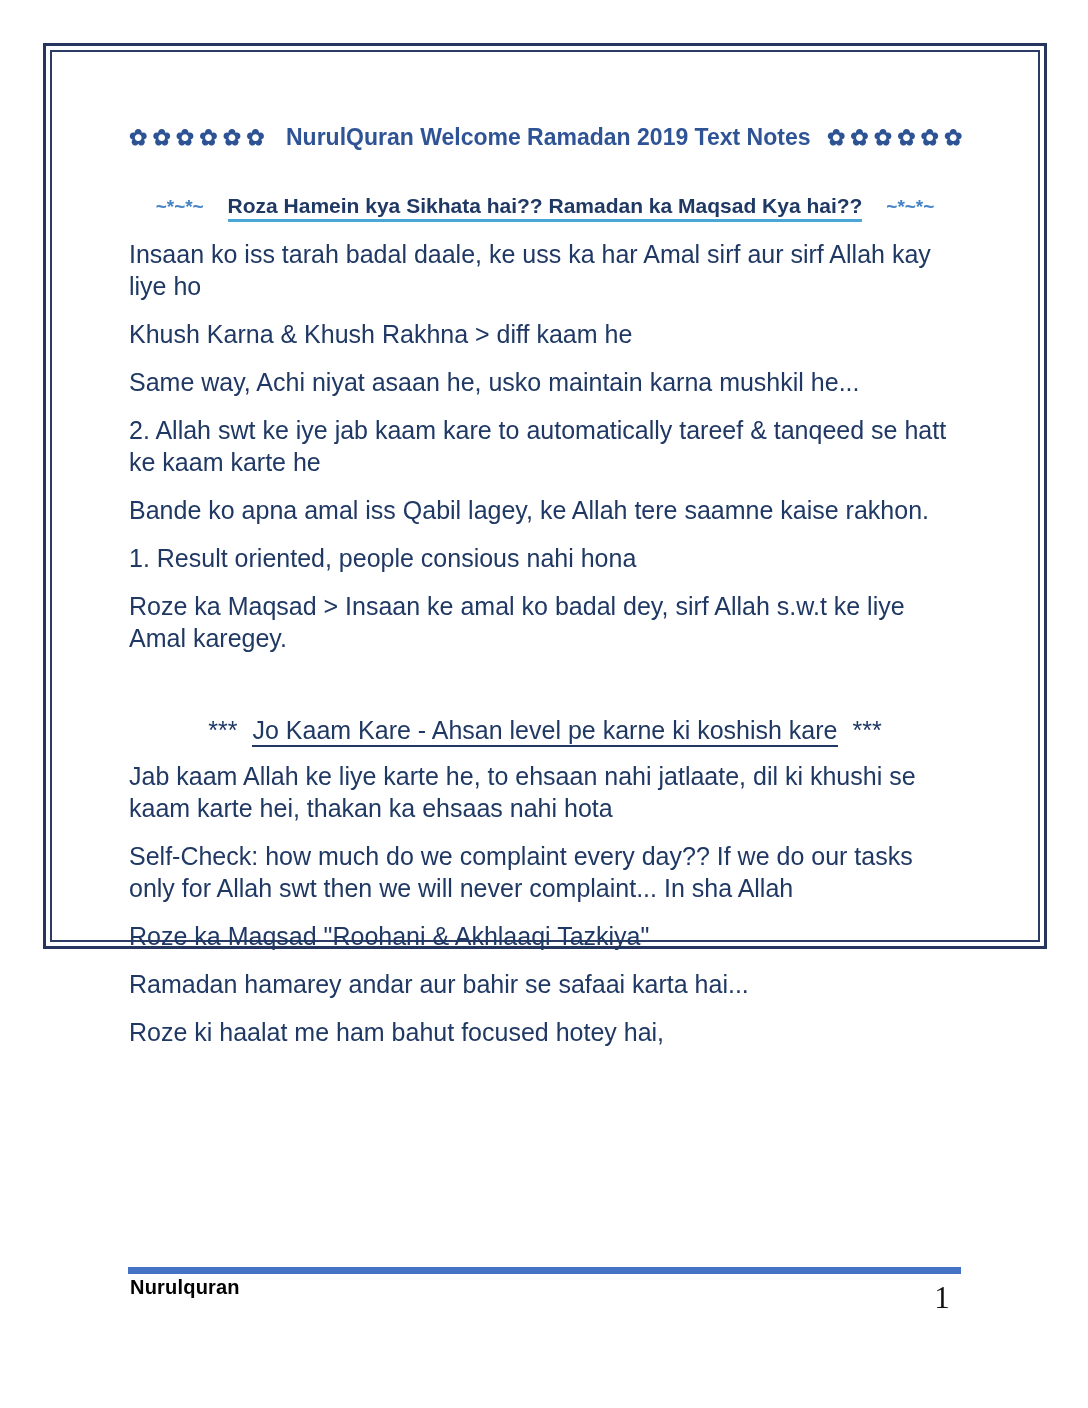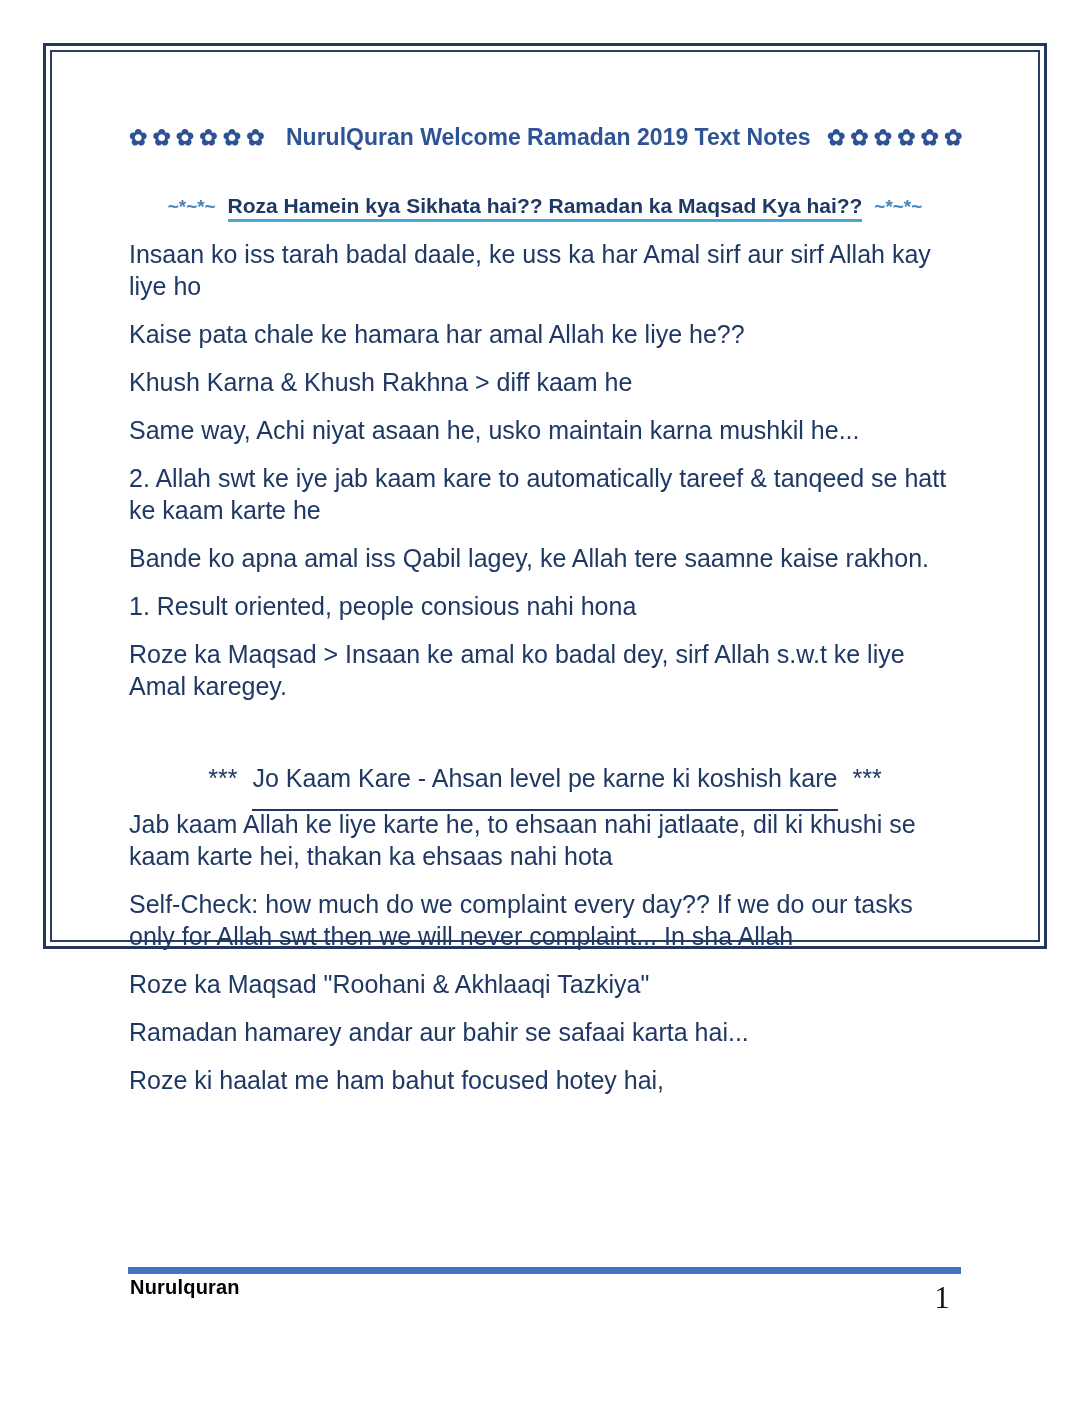--- a/index.html
+++ b/index.html
@@ -60,21 +60,21 @@
     margin-top: 40px;
     white-space: nowrap;
   }
   .section-title .decor {
     color: #4583C6;
     font-size: 19px;
   }
   .section-title .underlined {
     border-bottom: 3px solid #4BA6D8;
     padding-bottom: 2px;
-    margin: 0 6px;
+    margin: 0 18px;
   }
   .body-text {
     margin-top: 18px;
     color: #1F3864;
     font-size: 25px;
     line-height: 32px;
   }
   .body-text p {
     margin: 8px 0 16px 0;
     padding: 0;
@@ -82,21 +82,21 @@
   .subheading {
     text-align: center;
     color: #1F3864;
     font-size: 25px;
     line-height: 32px;
     margin: 60px 0 14px 0;
     white-space: nowrap;
   }
   .subheading .sub-underlined {
     border-bottom: 2px solid #1F3864;
-    padding-bottom: 17px;
+    padding-bottom: 1px;
     margin: 0 8px;
   }
   .footer-bar {
     position: absolute;
     left: 128px;
     top: 1267px;
     width: 833px;
     height: 7px;
     background: #4472C4;
   }
@@ -138,21 +138,20 @@
     </div>
 
     <div class="section-title">
       <span class="decor">~*~*~</span>
       <span class="underlined">Roza Hamein kya Sikhata hai?? Ramadan ka Maqsad Kya hai??</span>
       <span class="decor">~*~*~</span>
     </div>
 
     <div class="body-text">
       <p>Insaan ko iss tarah badal daale, ke uss ka har Amal sirf aur sirf Allah kay liye ho</p>
-      <p>Kaise pata chale ke hamara har amal Allah ke liye he??</p>
       <p>Khush Karna &amp; Khush Rakhna &gt; diff kaam he</p>
       <p>Same way, Achi niyat asaan he, usko maintain karna mushkil he...</p>
       <p>2. Allah swt ke iye jab kaam kare to automatically tareef &amp; tanqeed se hatt ke kaam karte he</p>
       <p>Bande ko apna amal iss Qabil lagey, ke Allah tere saamne kaise rakhon.</p>
       <p>1. Result oriented, people consious nahi hona</p>
       <p>Roze ka Maqsad &gt; Insaan ke amal ko badal dey, sirf Allah s.w.t ke liye Amal karegey.</p>
 
       <div class="subheading">
         <span>***</span>
         <span class="sub-underlined">Jo Kaam Kare - Ahsan level pe karne ki koshish kare</span>

